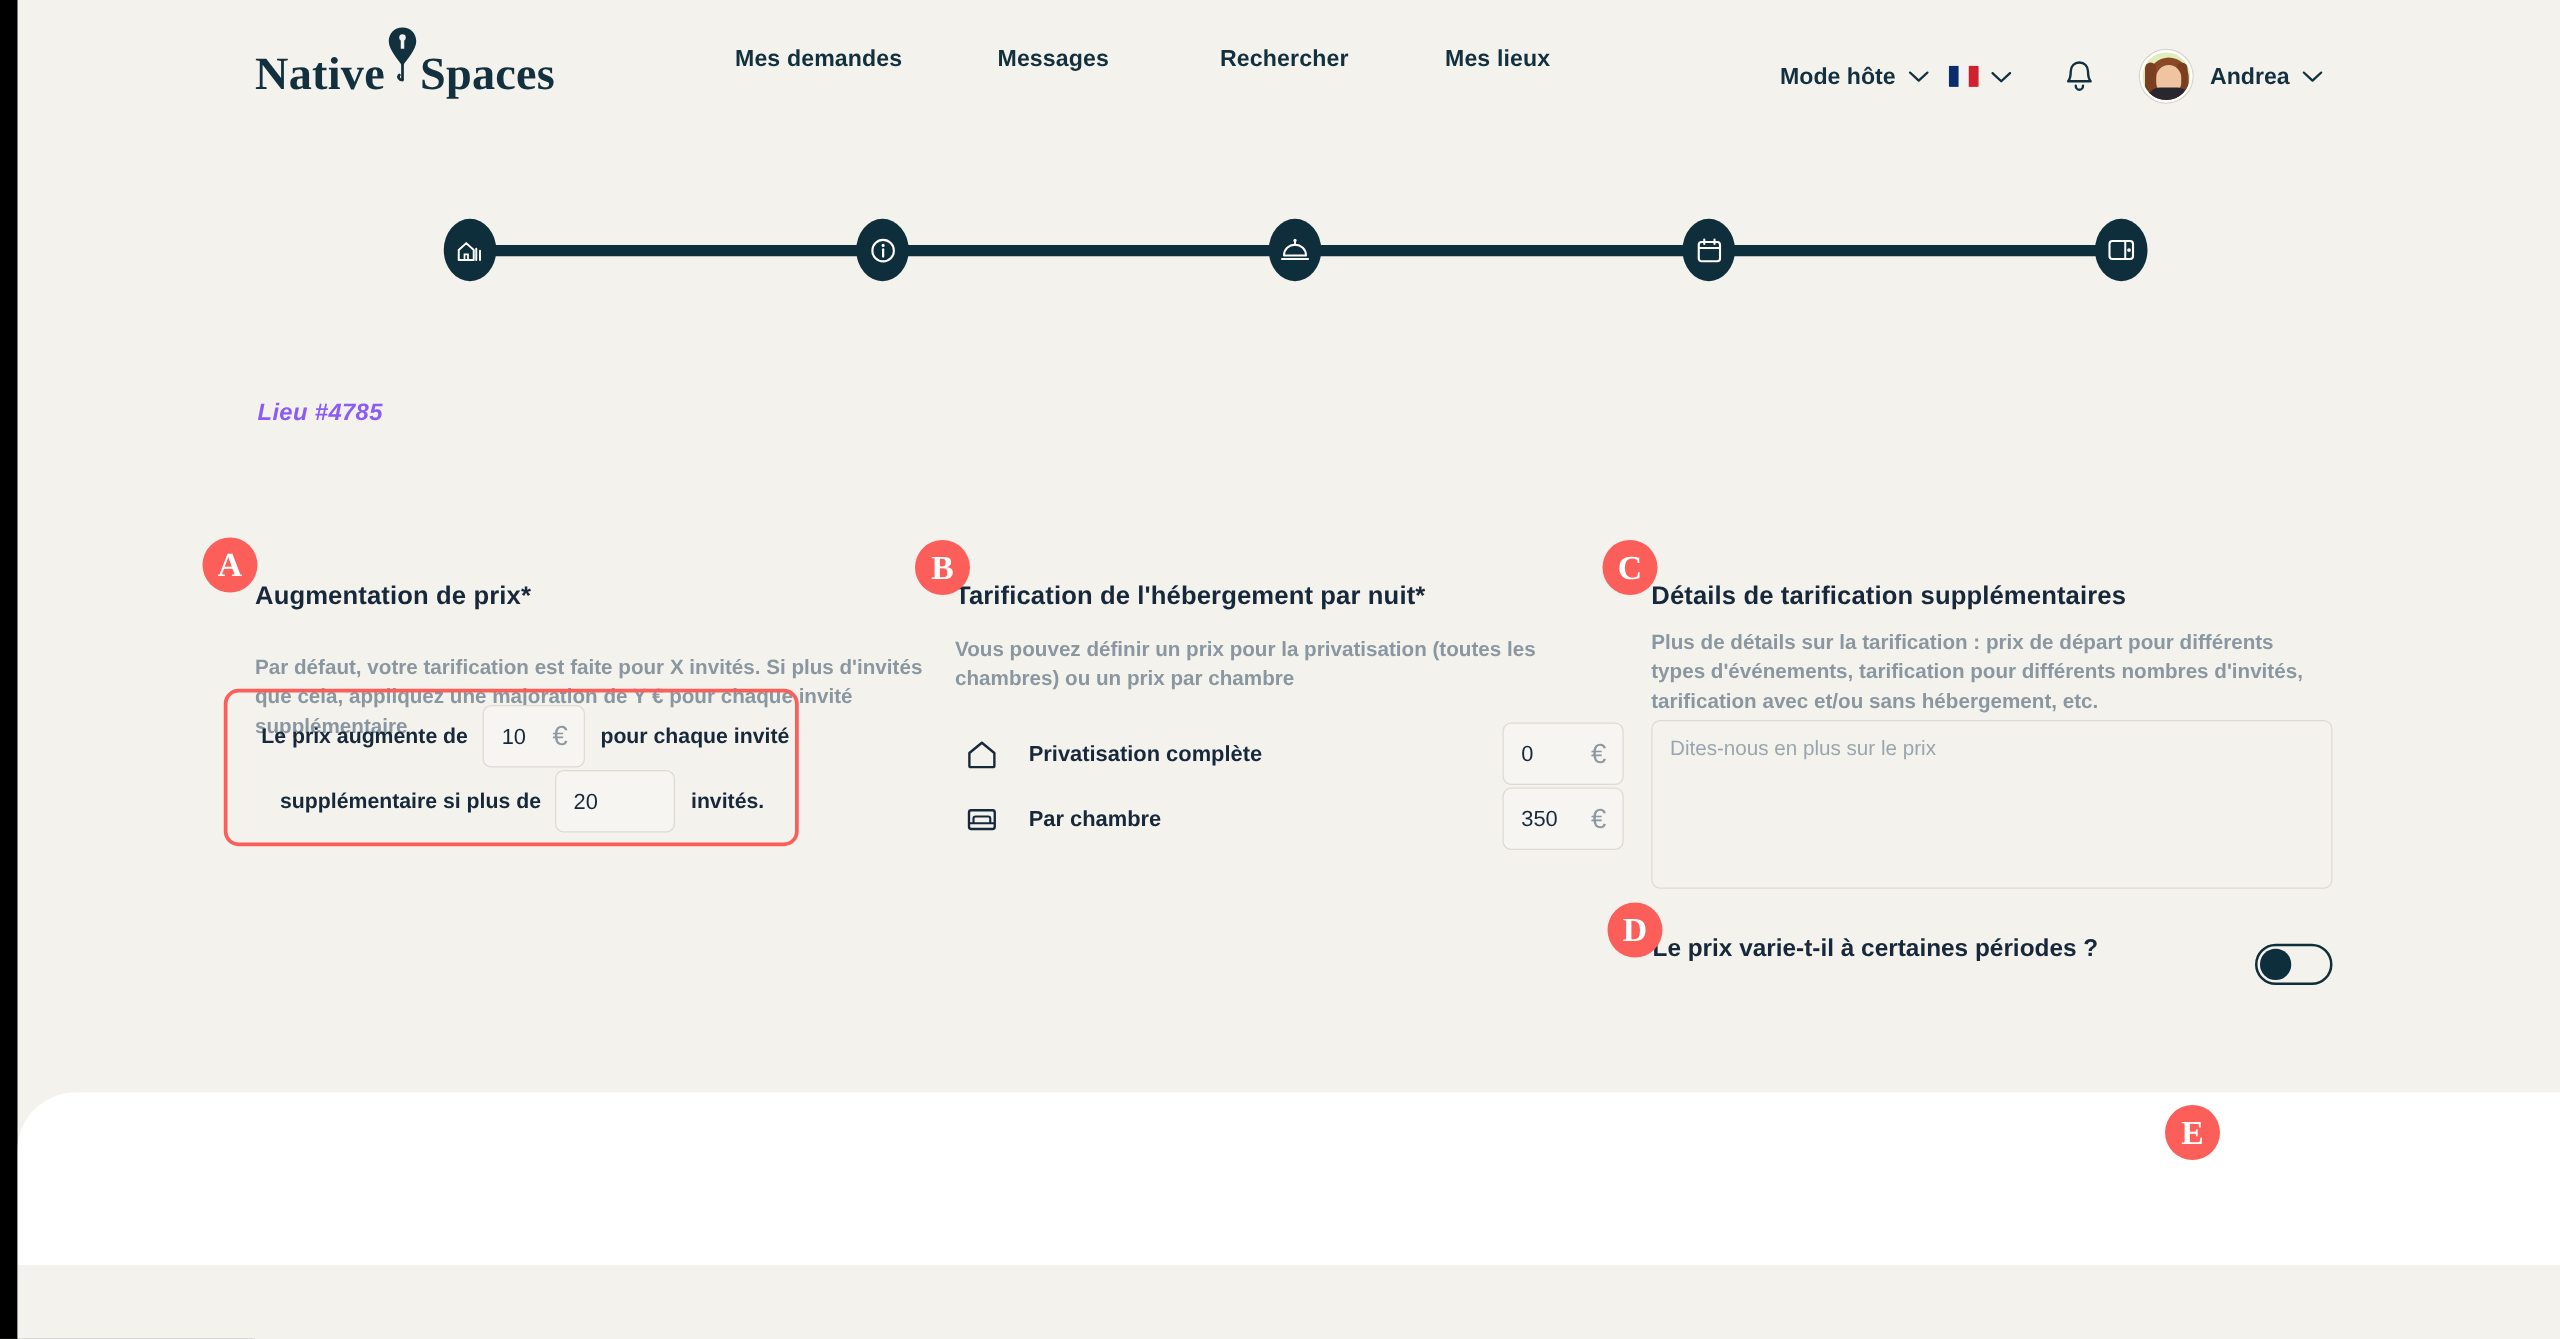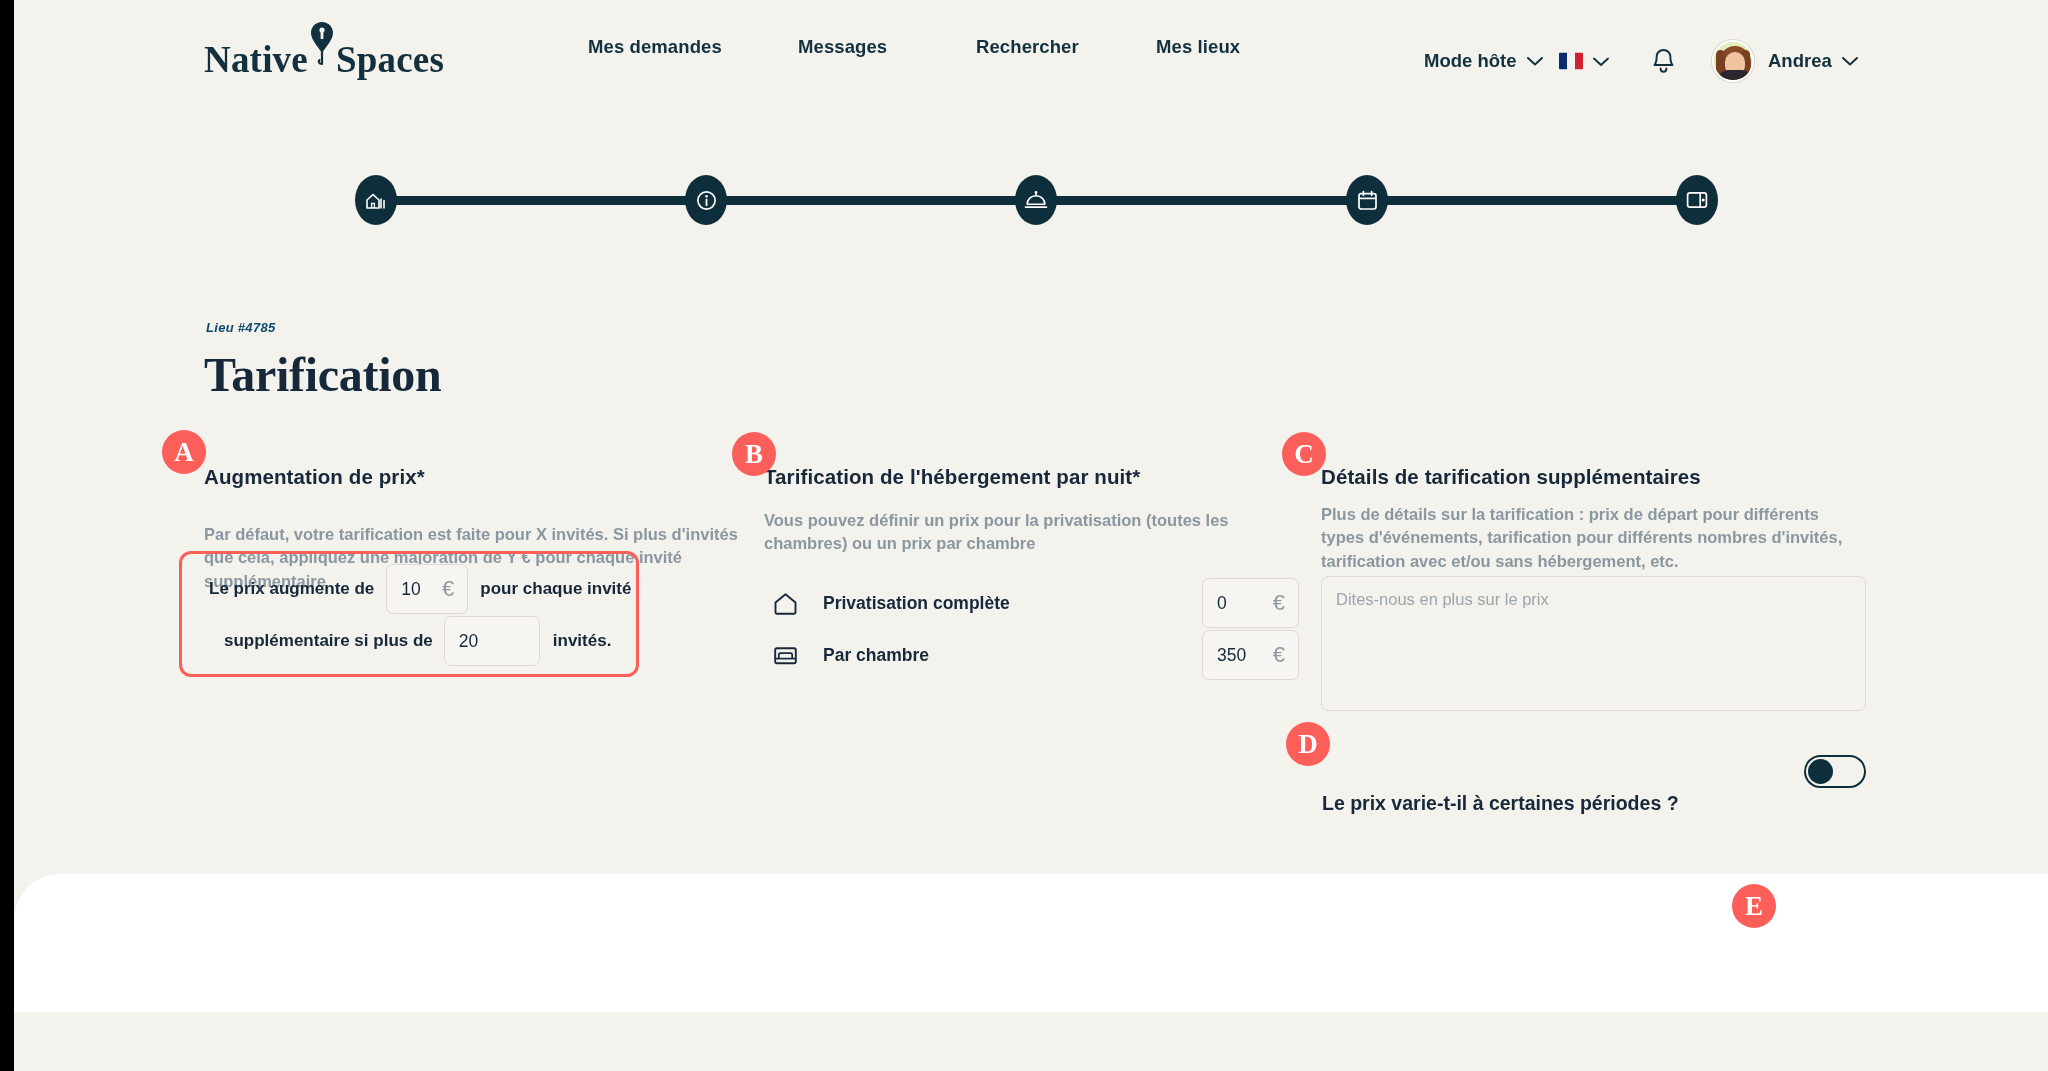--- a/index.html
+++ b/index.html
@@ -79,22 +79,22 @@
   .step svg { display:block; }
   #step-1 { left: 341px; }
   #step-2 { left: 671px; }
   #step-3 { left: 1001px; }
   #step-4 { left: 1332px; }
   #step-5 { left: 1662px; }
 
   
   #venue-ref {
     position:absolute; left:192px; top:320px;
-    font-size: 13px; font-style: italic; font-weight: 600;
-    color: #0c4a6e; letter-spacing: .3px;
+    font-size: 19px; font-style: italic; font-weight: 600;
+    color: #8b5cf6; letter-spacing: .3px;
   }
   #page-title {
     position:absolute; left:190px; top:347px;
     font-family:"Liberation Serif", serif;
     font-size: 48px; font-weight: 700; color: #16283A; letter-spacing: -.3px;
   }
 
   
   .badge {
     position:absolute; width:44px; height:44px; border-radius:50%;
@@ -176,21 +176,21 @@
     position:absolute; left: 1307px; top: 576px; width: 545px; height: 135px;
     background: transparent; border: 1.5px solid #DEDAD2; border-radius: 7px;
   }
   #details-placeholder {
     position:absolute; left: 14px; top: 13px;
     font-size: 16.5px; color: #9AA5AD; font-weight: 500;
   }
 
   
   #variable-pricing { position:absolute; left:1308px; top:748px; width:545px; }
-  #vp-title { font-size: 19.5px; font-weight:700; color:#16283A;margin-top:44px; }
+  #vp-title { font-size: 19.5px; font-weight:700; color:#16283A; }
   #vp-sub { font-size: 16px; font-weight:600; color:#8A97A0; margin-top:3px; }
   #vp-toggle {
     position:absolute; left: 1790px; top: 755px;
     width: 62px; height: 33px; border-radius: 17px;
     background: #F4F2ED; border: 2.5px solid #0F2E3C; cursor:pointer;
   }
   #vp-toggle .knob {
     position:absolute; left: 2px; top: 2px; width: 25px; height: 25px;
     border-radius:50%; background:#0F2E3C;
   }
@@ -326,21 +326,20 @@
         <svg width="22" height="20" viewBox="0 0 22 20">
           <rect x="1.6" y="2.8" width="18.8" height="14.4" rx="2.4" stroke="#fff" stroke-width="1.7" fill="none"></rect>
           <path d="M14.2 2.8 L14.2 17.2" stroke="#fff" stroke-width="1.6"></path>
           <circle cx="17.2" cy="10" r="1.5" fill="#fff"></circle>
         </svg>
       </span>
     </div>
   </div>
 
   <div id="venue-ref">Lieu #4785</div>
-  <h1 id="page-title">Tarification</h1>
 
   <div class="badge" id="badge-a">A</div>
   <div class="badge" id="badge-b">B</div>
   <div class="badge" id="badge-c">C</div>
   <div class="badge" id="badge-d">D</div>
   <div class="badge" id="badge-e">E</div>
 
   <div id="col-a">
     <div class="col-head">Augmentation de prix*</div>
     <div class="col-desc">Par défaut, votre tarification est faite pour X invités. Si plus d'invités que cela, appliquez une majoration de Y € pour chaque invité supplémentaire</div>

